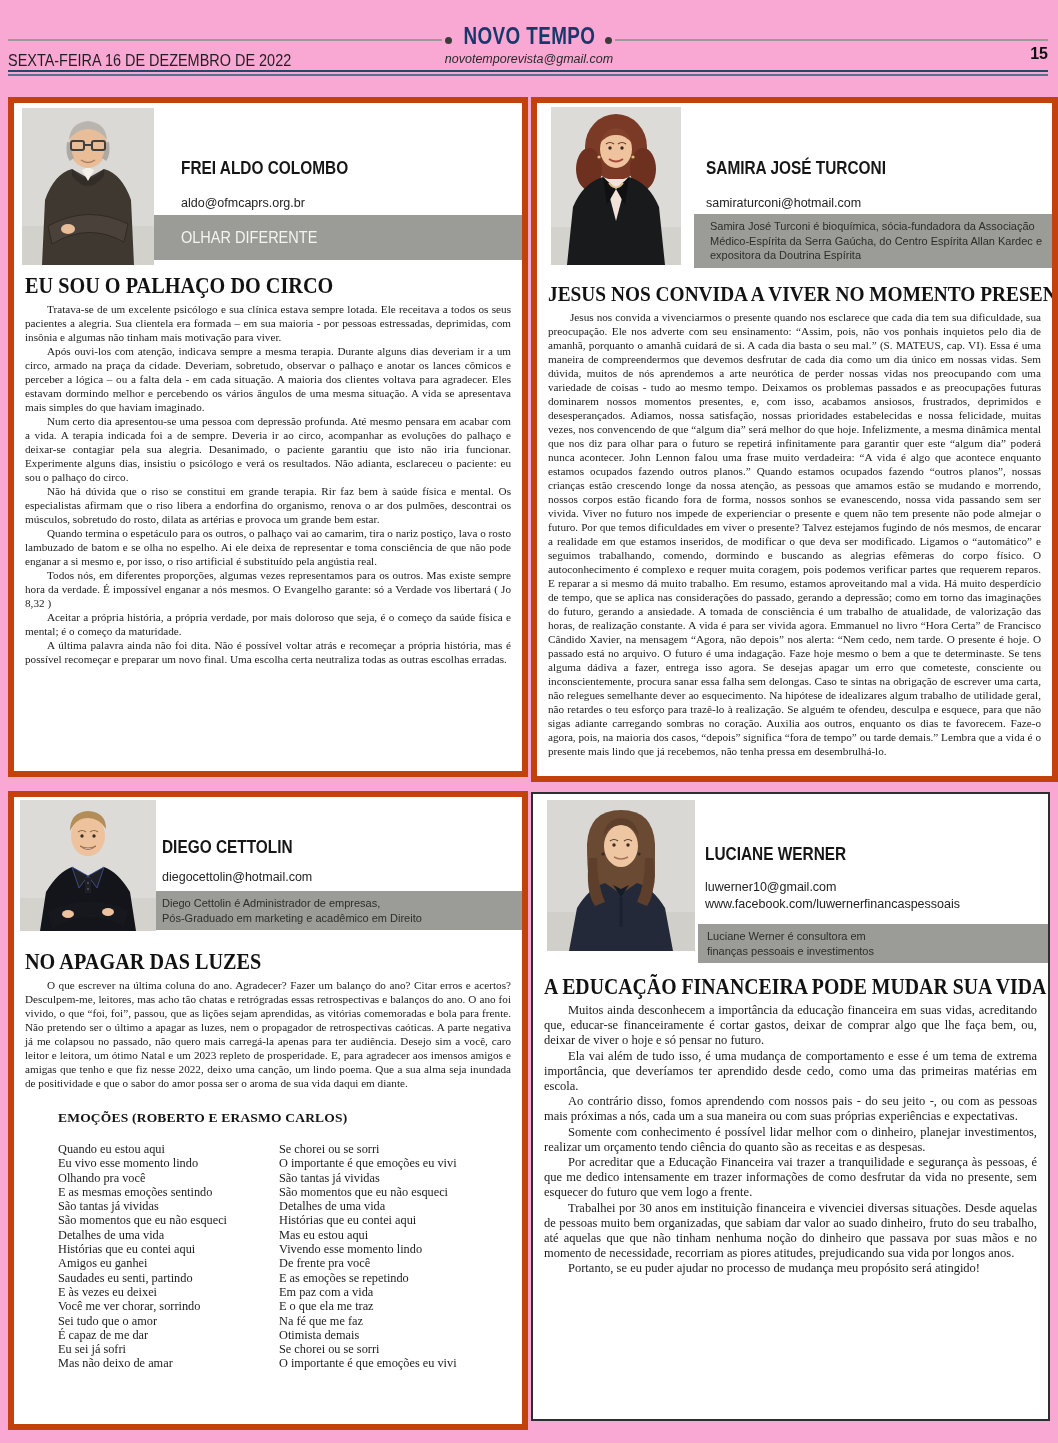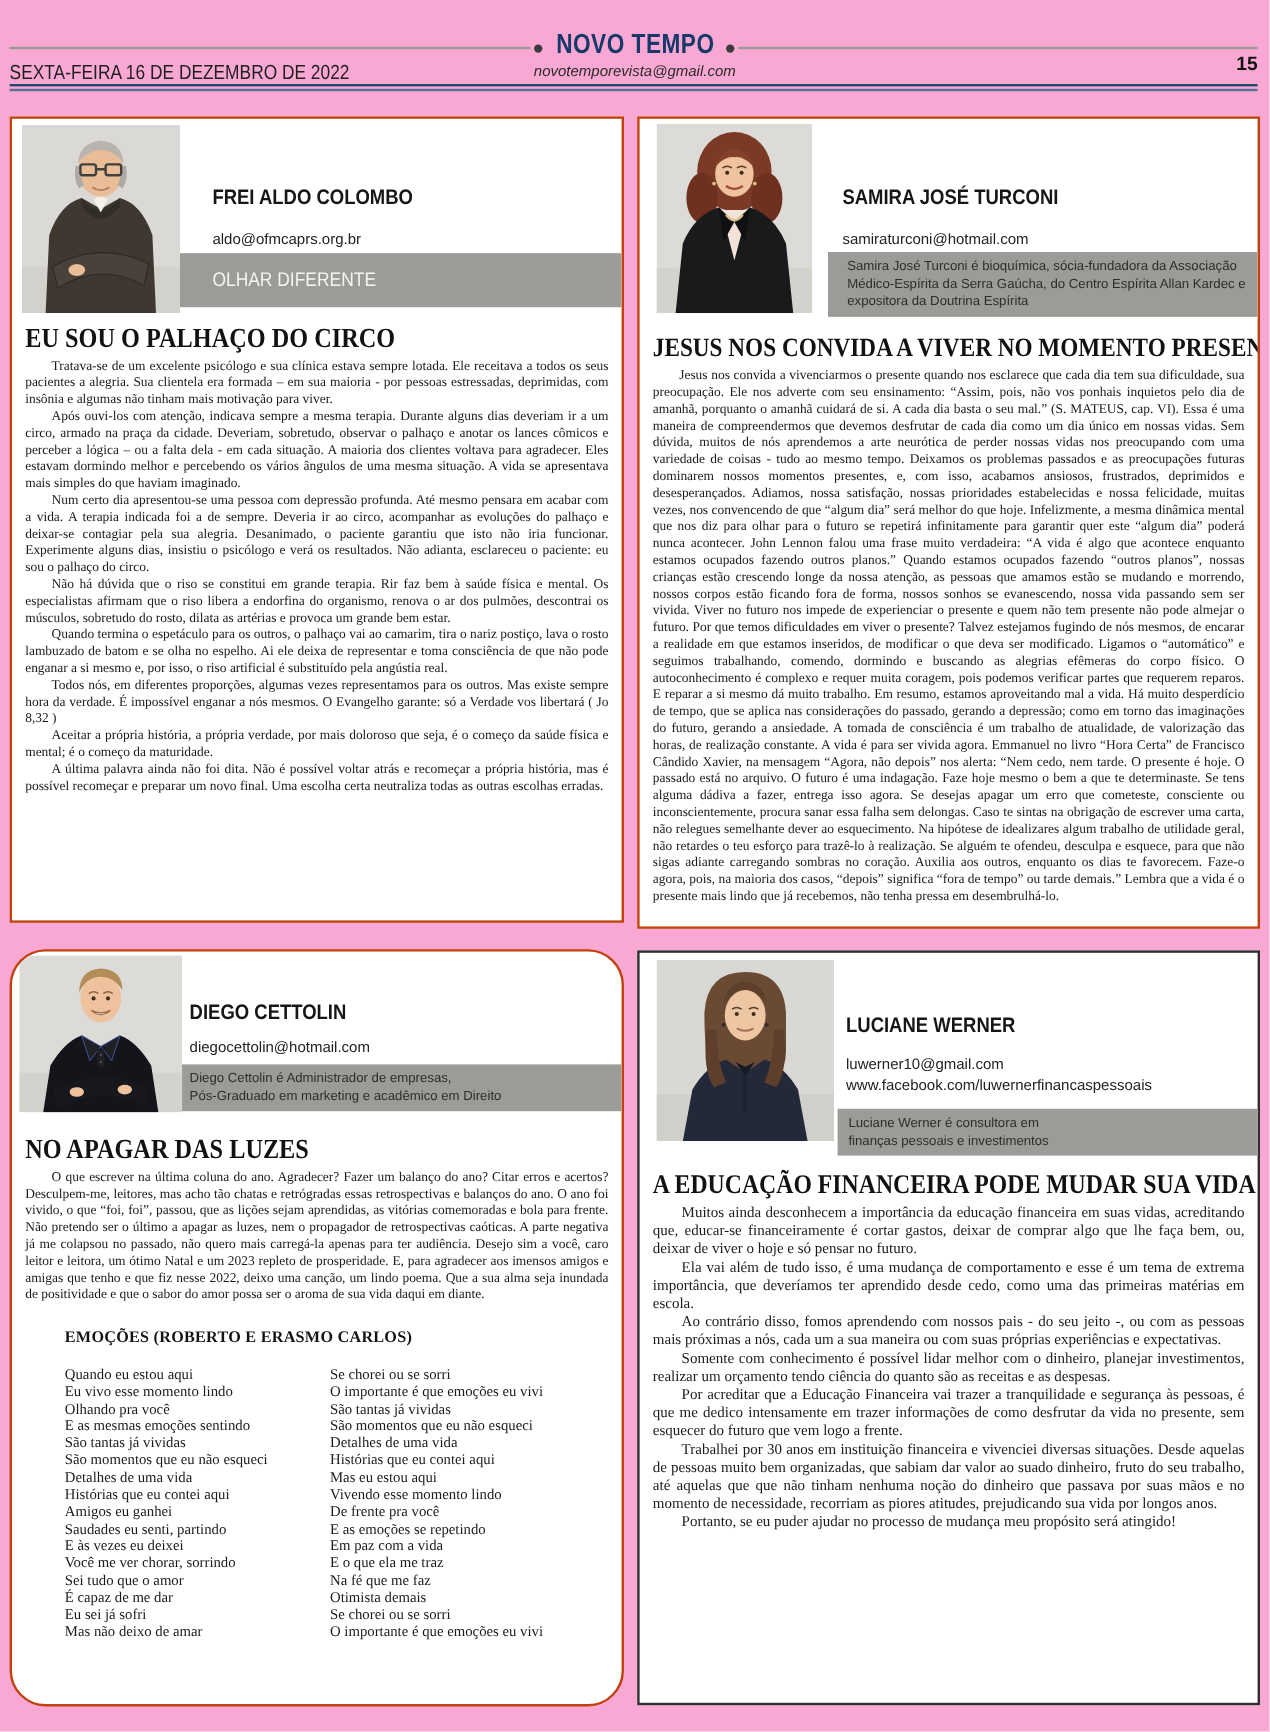--- a/index.html
+++ b/index.html
@@ -16,24 +16,24 @@
   .mast-dot{position:absolute;top:37px;width:7px;height:7px;border-radius:50%;background:#3b3b3b;}
   .mast-dot.left{left:445px;} .mast-dot.right{left:605px;}
   .mast-date{position:absolute;left:8px;top:51px;font-size:17px;color:#1f1f1f;}
   .condL{display:inline-block;transform:scaleX(.85);transform-origin:left center;white-space:nowrap;}
   .mast-email{position:absolute;left:0;right:0;top:52px;text-align:center;font-style:italic;
               font-size:12.5px;color:#2a2a2a;}
   .mast-page{position:absolute;right:10px;top:45px;font-size:16px;font-weight:bold;color:#111;}
   .rule-a{position:absolute;left:8px;right:10px;top:70px;height:2px;background:#27466f;}
   .rule-b{position:absolute;left:8px;right:10px;top:74px;height:2px;background:#566f92;}
   
-  .box{position:absolute;background:#fff;overflow:hidden;border:2px solid #c2410c;}
+  .box{position:absolute;background:#fff;overflow:hidden;border:6px solid #c2410c;}
   #box1{left:8px;top:97px;width:508px;height:668px;}
   #box2{left:531px;top:97px;width:515px;height:673px;}
-  #box3{left:8px;top:791px;width:508px;height:627px;border-radius:30px;}
+  #box3{left:8px;top:791px;width:508px;height:627px;}
   #box4{left:531px;top:792px;width:515px;height:625px;border:2px solid #2e2e2e;}
   .card-header{position:relative;}
   #box1 .card-header{height:164px;} #box2 .card-header{height:170px;}
   #box3 .card-header{height:146px;} #box4 .card-header{height:174px;}
   .photo{position:absolute;overflow:hidden;z-index:2;}
   #box1 .photo{left:8px;top:5px;width:132px;height:157px;}
   #box2 .photo{left:14px;top:4px;width:130px;height:158px;}
   #box3 .photo{left:6px;top:3px;width:136px;height:131px;}
   #box4 .photo{left:14px;top:6px;width:148px;height:151px;}
   .photo svg{display:block;width:100%;height:100%;}

